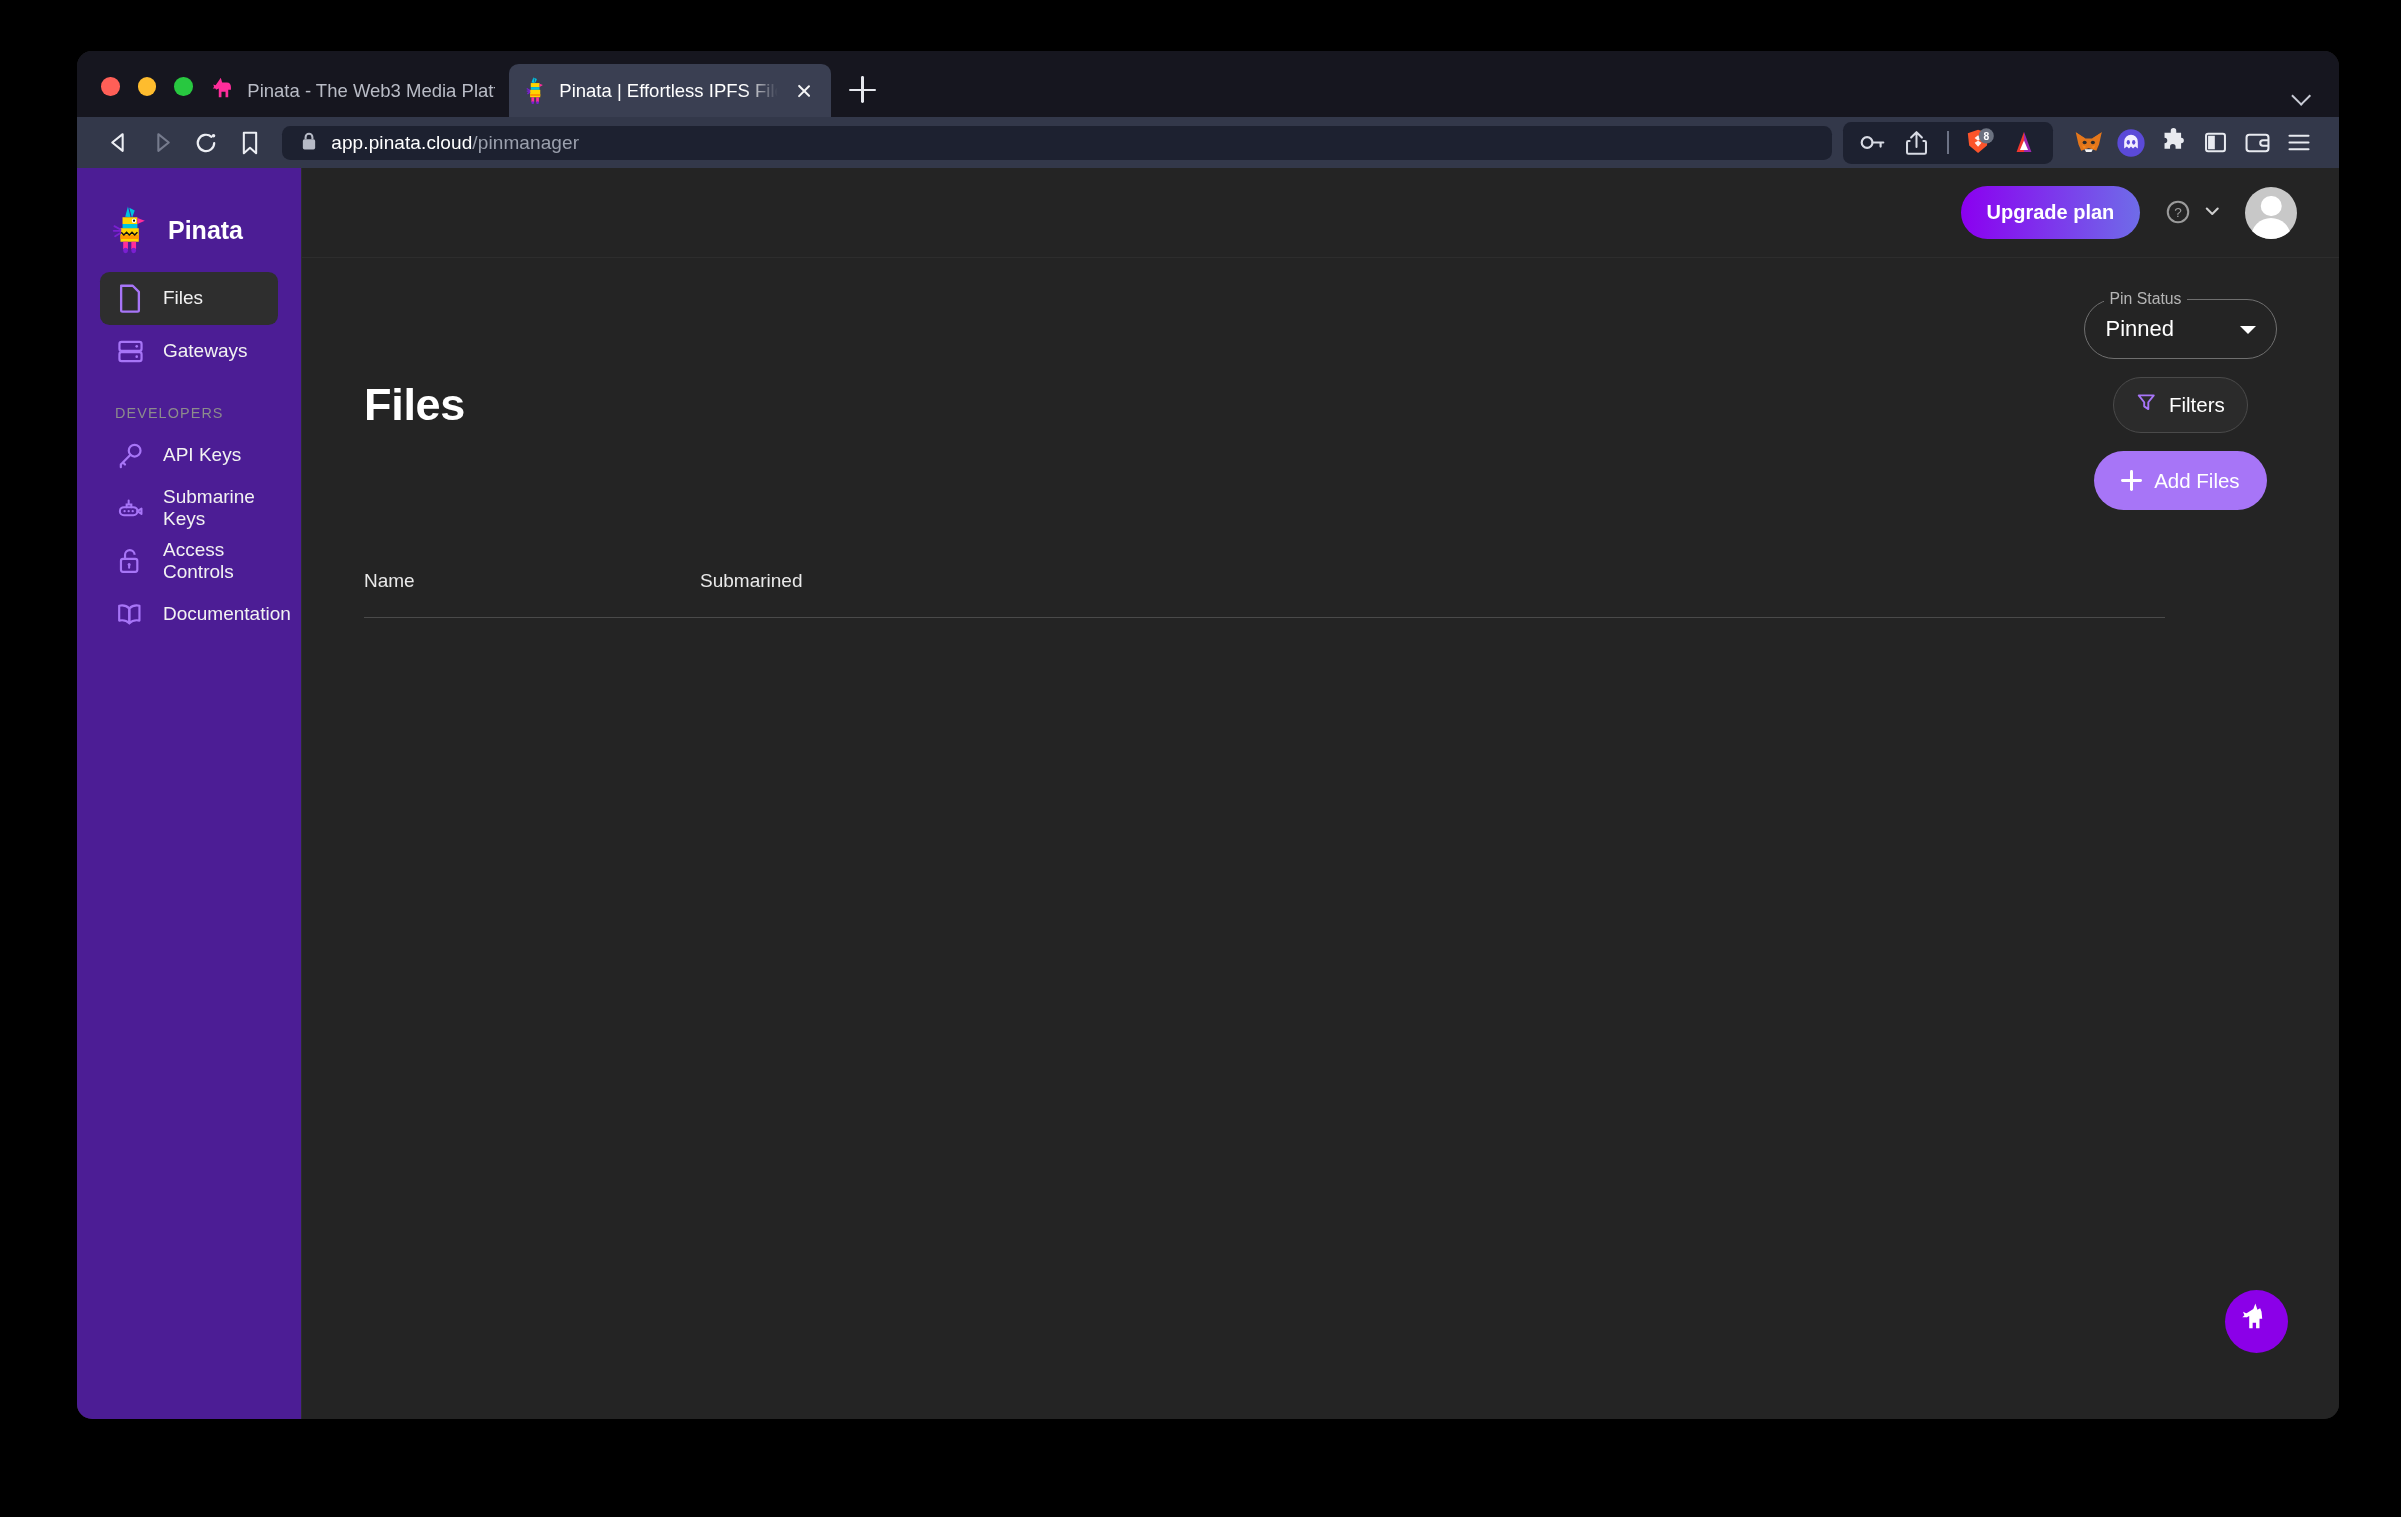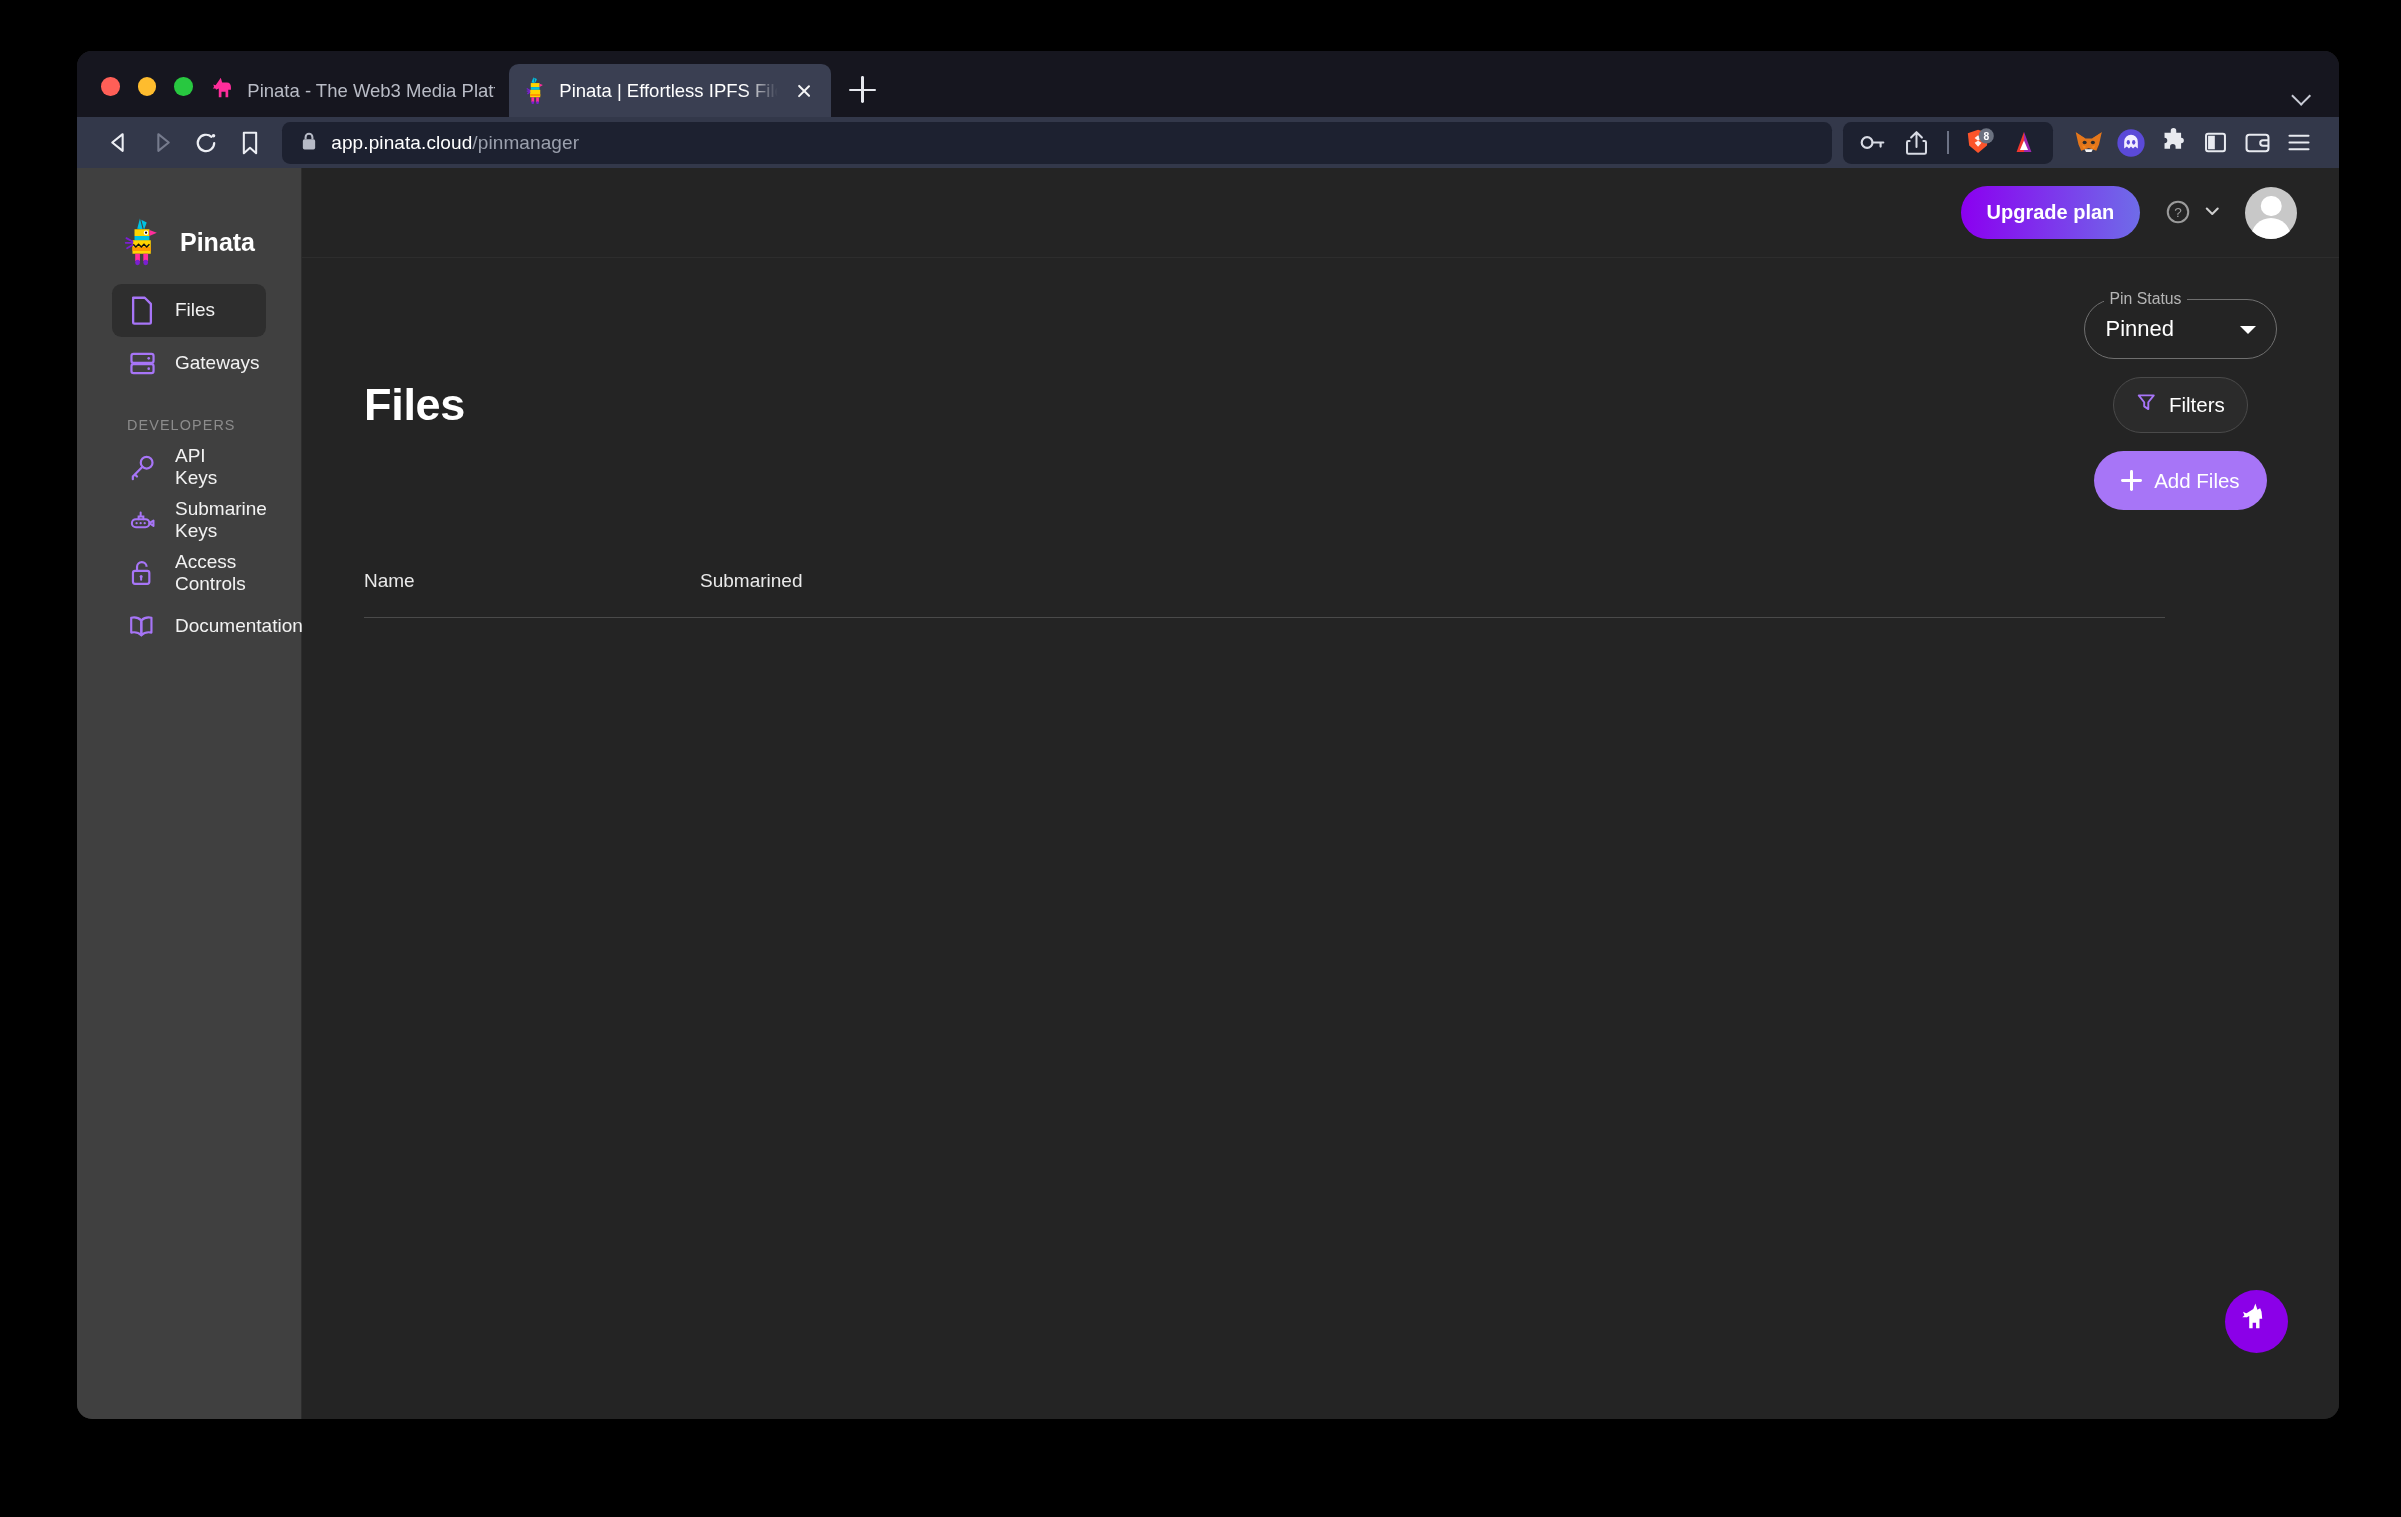--- a/index.html
+++ b/index.html
@@ -89,21 +89,21 @@
     height:51px; background:#33384a;
     display:flex; align-items:center; padding:0 19px; gap:0;
     position:relative;
   }
   .navbtn{
     width:44px; height:44px; position:relative; flex:0 0 44px;
     display:flex; align-items:center; justify-content:center;
   }
 
   #urlbar{
-    flex:1 1 auto; height:42px; margin-left:9.6px; margin-right:11px;
+    flex:1 1 auto; height:34px; margin-left:9.6px; margin-right:11px;
     background:#1d2130; border-radius:8.2px;
     display:flex; align-items:center; padding:0 18px; gap:13.7px;
     max-width:1664px;
   }
   #url-text{ font-size:19px; color:#fff; letter-spacing:0.1px; }
   #url-text .path{ color:#9ba0ad; }
 
   #toolbar-right{
     display:flex; align-items:center; gap:0; margin-left:auto;
   }
@@ -114,23 +114,23 @@
   .tbicon{
     width:42px; height:42px; position:relative;
     display:flex; align-items:center; justify-content:center;
   }
   .tbsep{ width:1.4px; height:23px; background:#6d7386; margin:0 6.8px; }
 
   
   #app{ display:flex; height:calc(1368px - 66px - 51px); background:#242424; }
 
   #sidebar{
-    width:225px; flex:0 0 225px; background:#404040;
+    width:225px; flex:0 0 225px; background:#4c1d95;
     border-right:0.7px solid #2d2d2d;
-    padding:16px;
+    padding:4px;
   }
   #brand{
     display:flex; align-items:center; gap:15px;
     padding:26px 0 0 30px; height:90px;
   }
   #brand-name{ font-size:25px; font-weight:700; color:#fff; }
 
   #nav{ padding:9.6px 19px 0 19px; }
   .navitem{
     display:flex; align-items:center; gap:18px;

